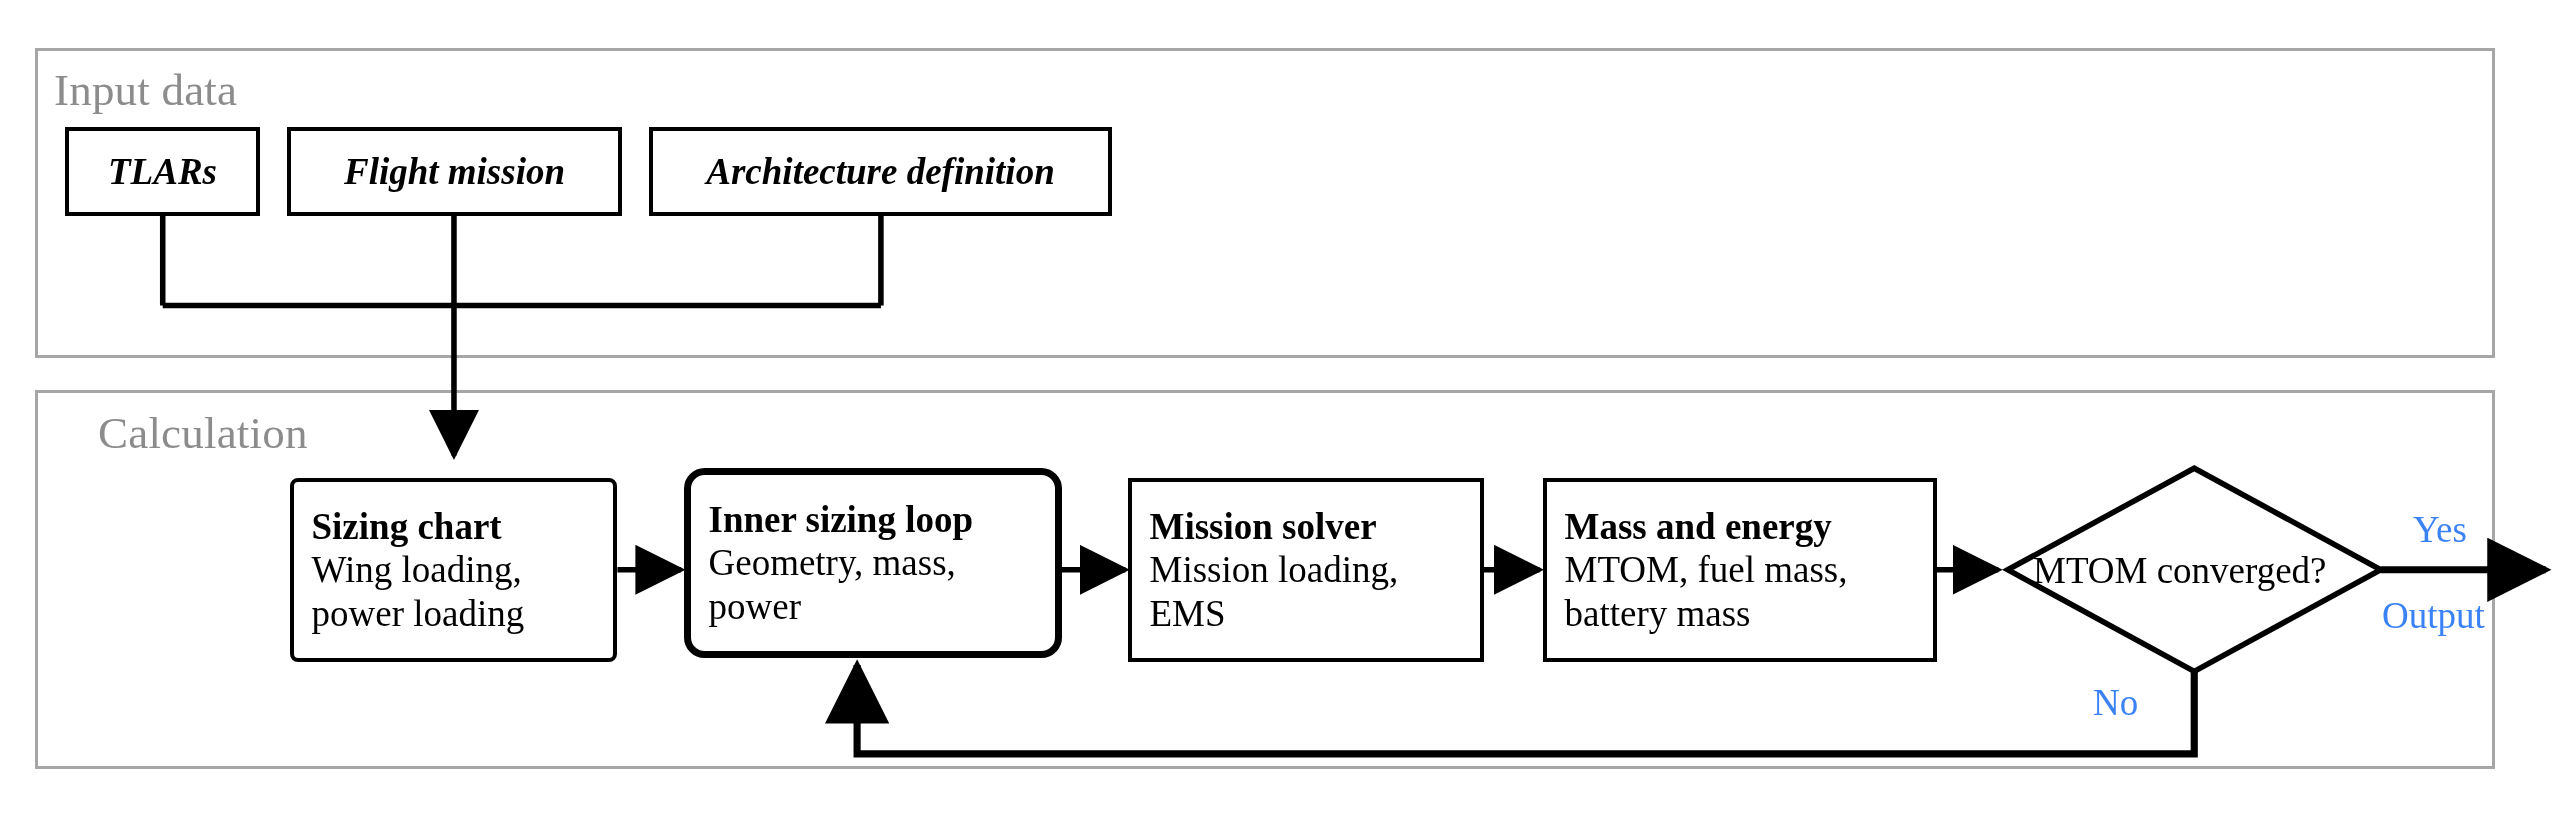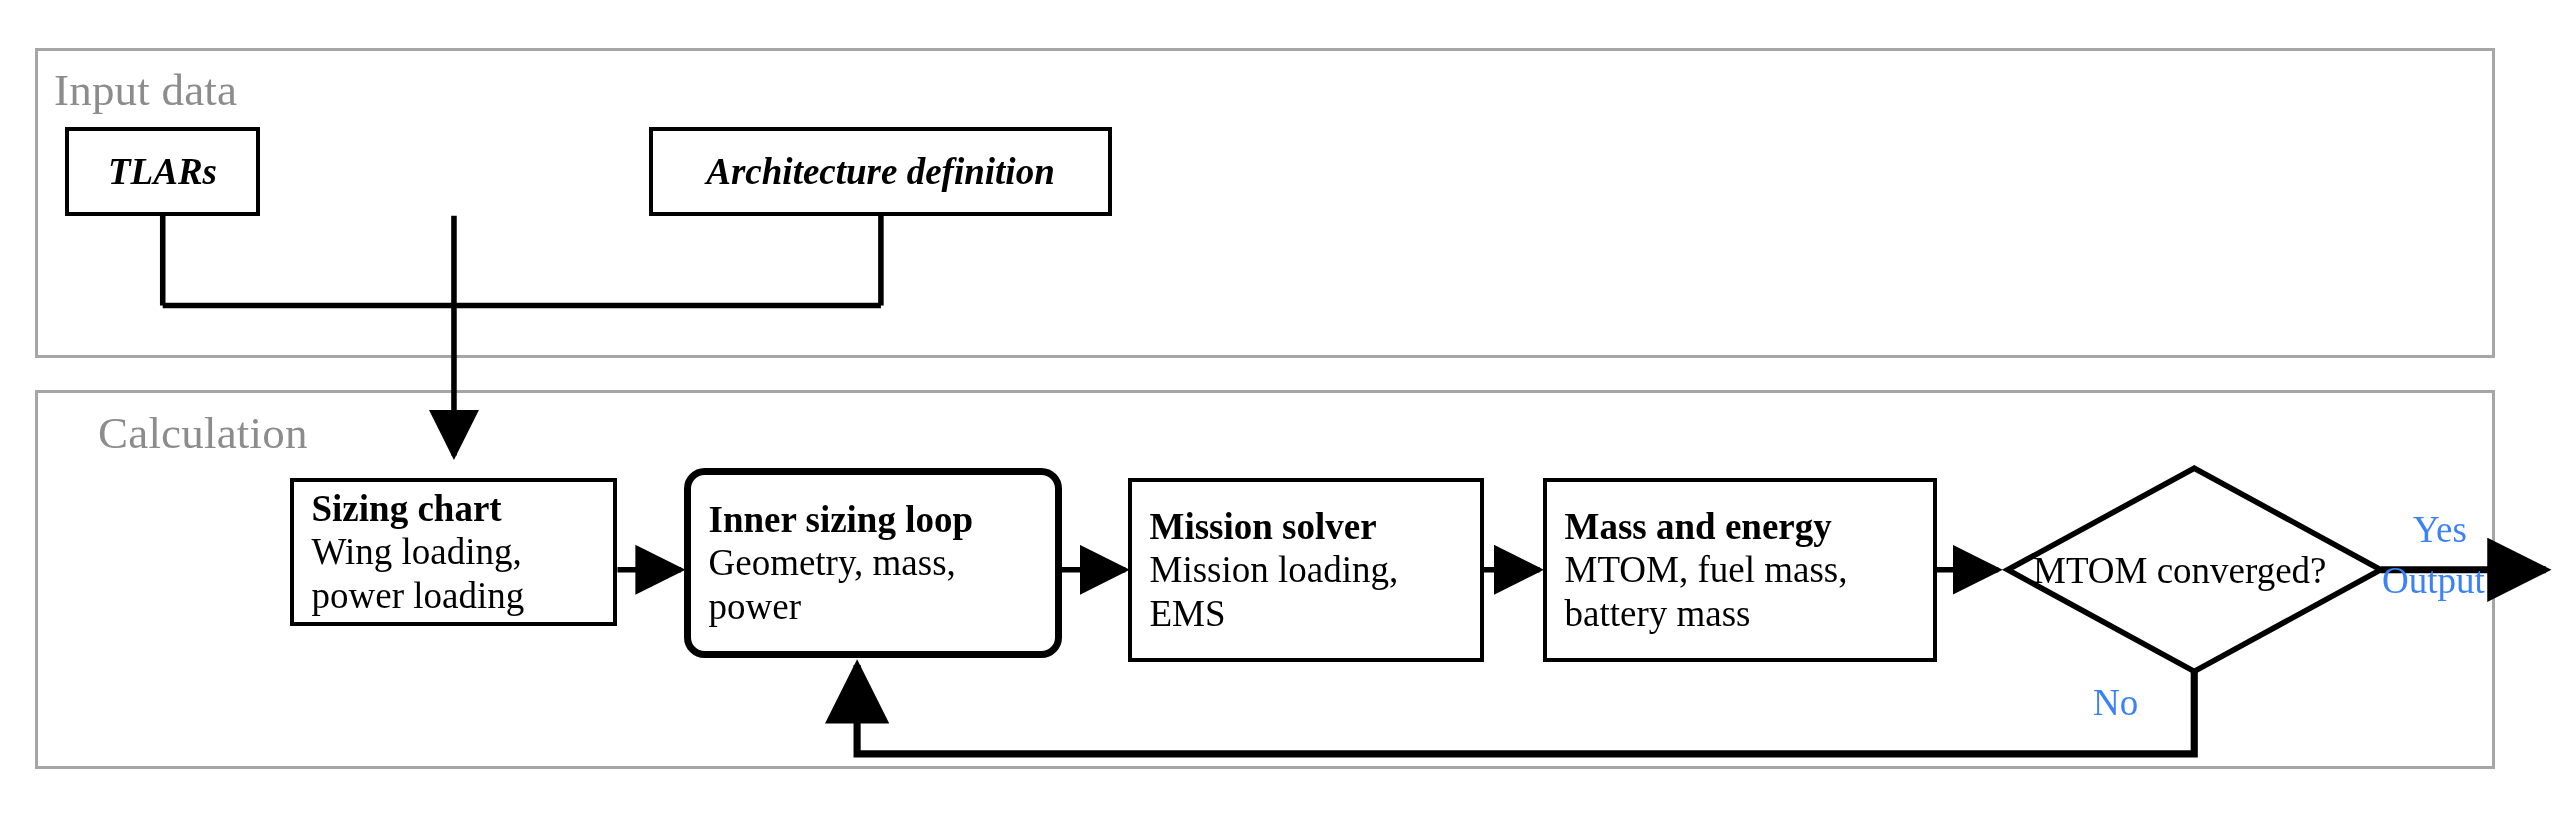--- a/index.html
+++ b/index.html
@@ -128,26 +128,29 @@
 
     <path d="M3000,718 L3208,718" stroke="#000000" stroke-width="9" fill="none" marker-end="url(#arrowBlack)"></path>
 
     <path d="M2765,846 L2765,950 L1080,950 L1080,838" stroke="#000000" stroke-width="9" fill="none" marker-end="url(#arrowBlack)"></path>
   </svg>
 
   <div class="node single" style="left:65px; top:127px; width:195px; height:89px;">
     <div class="title">TLARs</div>
   </div>
 
+  <div class="node single" style="left:287px; top:127px; width:335px; height:89px;">
+    <div class="title">Flight mission</div>
+  </div>
 
   <div class="node single" style="left:649px; top:127px; width:463px; height:89px;">
     <div class="title">Architecture definition</div>
   </div>
 
-  <div class="node" style="left:290px; top:478px; width:327px; height:148px;">
+  <div class="node" style="left:290px; top:478px; width:327px; height:184px;border-radius:8px;">
     <div class="title">Sizing chart</div>
     <div class="sub">Wing loading,</div>
     <div class="sub">power loading</div>
   </div>
 
   <div class="node thick" style="left:684px; top:468px; width:378px; height:190px;">
     <div class="title">Inner sizing loop</div>
     <div class="sub">Geometry, mass,</div>
     <div class="sub">power</div>
   </div>
@@ -160,17 +163,17 @@
 
   <div class="node" style="left:1543px; top:478px; width:394px; height:184px;">
     <div class="title">Mass and energy</div>
     <div class="sub">MTOM, fuel mass,</div>
     <div class="sub">battery mass</div>
   </div>
 
   <div class="diamond-label" style="left:2033px; top:552px;">MTOM converged?</div>
 
   <div class="edge-label" style="left:2413px; top:511px;">Yes</div>
-  <div class="edge-label" style="left:2382px; top:562px;">Output</div>
+  <div class="edge-label" style="left:2382px; top:597px;">Output</div>
   <div class="edge-label" style="left:2093px; top:684px;">No</div>
 
 </div>
 
 
 </body></html>

